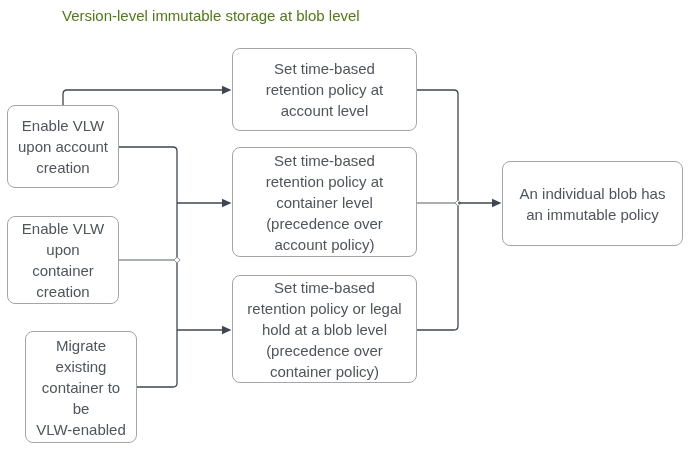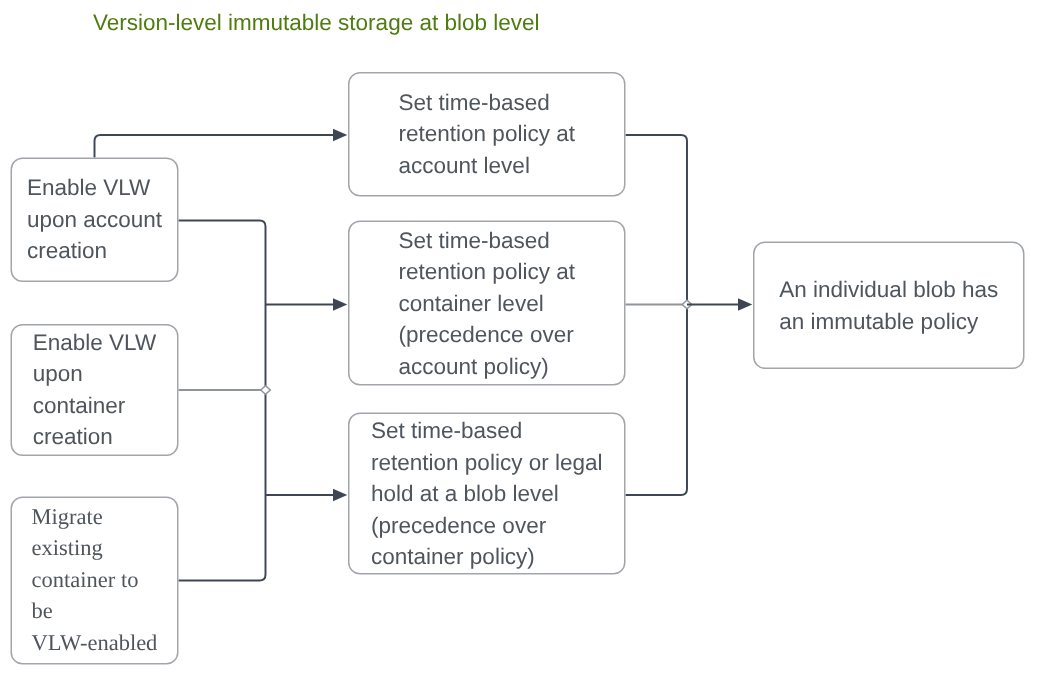--- a/index.html
+++ b/index.html
@@ -25,20 +25,21 @@
   }
   .node {
     position: absolute;
     box-sizing: border-box;
     background: #ffffff;
     border: 1.3px solid #a2a6ab;
     border-radius: 8px;
     color: #4f555d;
     font-size: 15px;
     line-height: 21px;
+    text-align: center;
     white-space: pre-line;
     display: flex;
     align-items: center;
     justify-content: center;
     padding: 2px 6px;
   }
 </style>
 </head>
 <body>
 
@@ -71,21 +72,21 @@
     <polygon points="492,198.8 501.5,203 492,207.2" fill="#3e4654"></polygon>
   </svg>
 
   <div class="node" style="left:7px; top:105px; width:112px; height:83px;">Enable VLW
 upon account
 creation</div>
   <div class="node" style="left:7px; top:216px; width:112px; height:88px;">Enable VLW
 upon
 container
 creation</div>
-  <div class="node" style="left:7px; top:331px; width:112px; height:112px;font-family:Liberation Serif, serif;">Migrate
+  <div class="node" style="left:25px; top:331px; width:112px; height:112px;">Migrate
 existing
 container to
 be
 VLW-enabled</div>
 
   <div class="node" style="left:232px; top:48px; width:185px; height:83px;">Set time-based
 retention policy at
 account level</div>
   <div class="node" style="left:232px; top:147px; width:185px; height:110px;">Set time-based
 retention policy at

